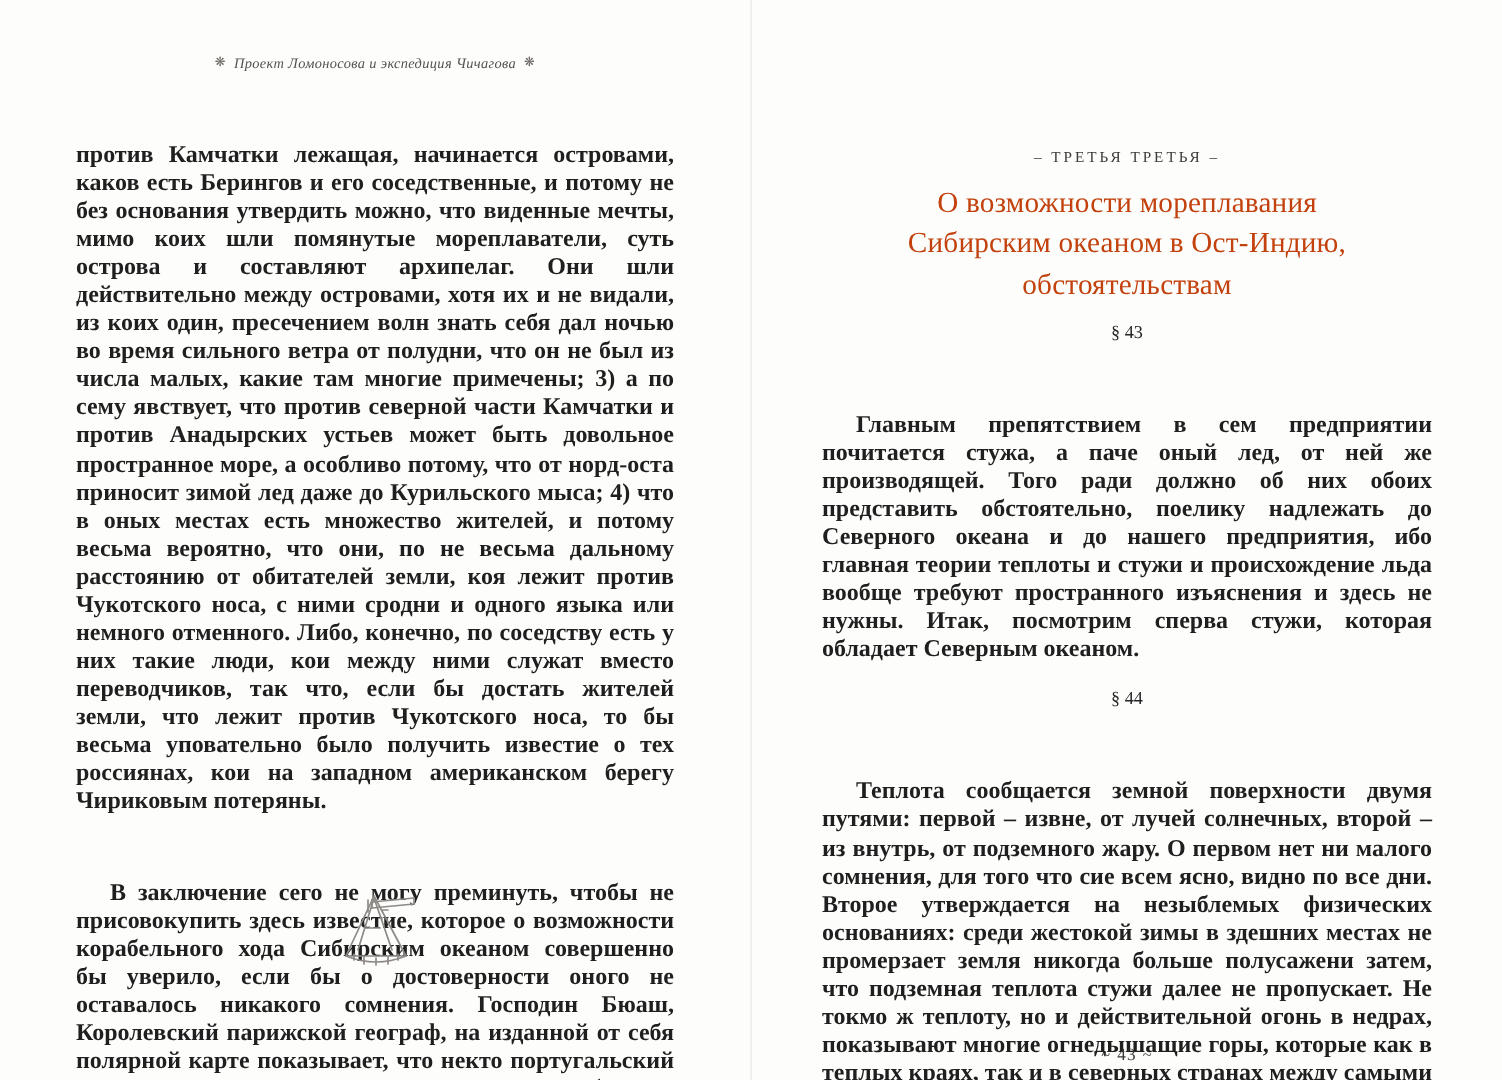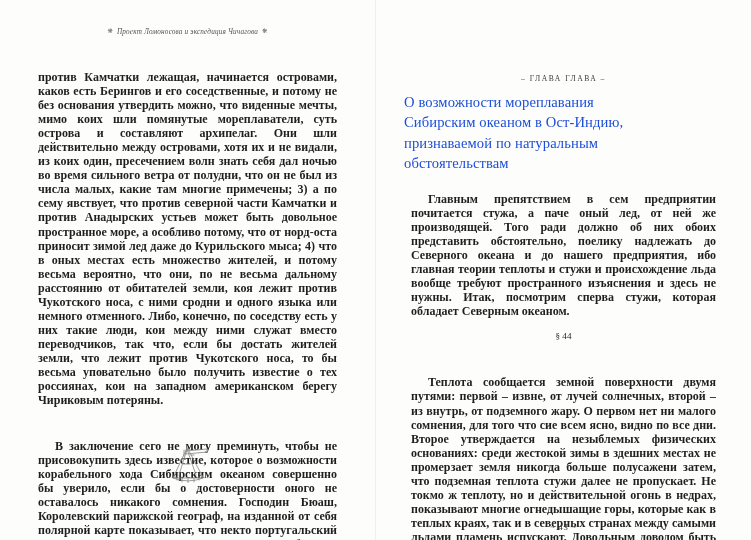--- a/index.html
+++ b/index.html
@@ -108,23 +108,24 @@
     text-align: center;
     font-size: 7.6px;
     letter-spacing: 1.5px;
     color: #3d3a38;
   }
   .chapter-title {
     position: absolute;
     top: 92px;
     left: 28px;
     width: 319px;
+    text-align: center;
     font-size: 14.6px;
     line-height: 20.4px;
-    color: #1d4ed8;
+    color: #c2410c;
     letter-spacing: 0.1px;
   }
 
   
   .vignette {
     position: absolute;
     left: 0;
     top: 442px;
     width: 375px;
     text-align: center;
@@ -194,31 +195,31 @@
           <path d="M31 40 L31 36.5"></path>
           <path d="M36 38 L36 35"></path>
         </g>
       </svg>
     </div>
 
   </div>
 
   <div class="page page-right">
 
-    <div class="chapter-label">– ГЛАВА ГЛАВА –</div>
+    <div class="chapter-label">– ТРЕТЬЯ ТРЕТЬЯ –</div>
 
     <div class="chapter-title">
       <div>О возможности мореплавания</div>
       <div>Сибирским океаном в Ост-Индию,</div>
-      <div>признаваемой по натуральным</div>
       <div>обстоятельствам</div>
     </div>
 
     <div class="textcol">
 
+      <div class="sect sect-first">§ 43</div>
       <p class="para indent">Главным препятствием в сем предприятии почитается стужа, а паче оный лед, от ней же производящей. Того ради должно об них обоих представить обстоятельно, поелику надлежать до Северного океана и до нашего предприятия, ибо главная теории теплоты и стужи и происхождение льда вообще требуют пространного изъяснения и здесь не нужны. Итак, посмотрим сперва стужи, которая обладает Северным океаном.</p>
 
       <div class="sect">§ 44</div>
       <p class="para indent">Теплота сообщается земной поверхности двумя путями: первой – извне, от лучей солнечных, второй – из внутрь, от подземного жару. О первом нет ни малого сомнения, для того что сие всем ясно, видно по все дни. Второе утверждается на незыблемых физических основаниях: среди жестокой зимы в здешних местах не промерзает земля никогда больше полусажени затем, что подземная теплота стужи далее не пропускает. Не токмо ж теплоту, но и действительной огонь в недрах, показывают многие огнедышащие горы, которые как в теплых краях, так и в северных странах между самыми льдами пламень испускают. Довольным доводом быть может Гекла в Исландии на 64 градусах и весь остров Гоганс Мейенс, на 62-м градусе, между Исландией и Шпицбергеном, которой за ни что как за огнедышащую гору почесть должно.</p>
 
       <div class="sect">§ 36</div>
       <p class="para indent">Лучи солнечные сквозь прозрачную воду до самого дна простираются и всю глубину освещают, что доказывают</p>
 
     </div>
 

